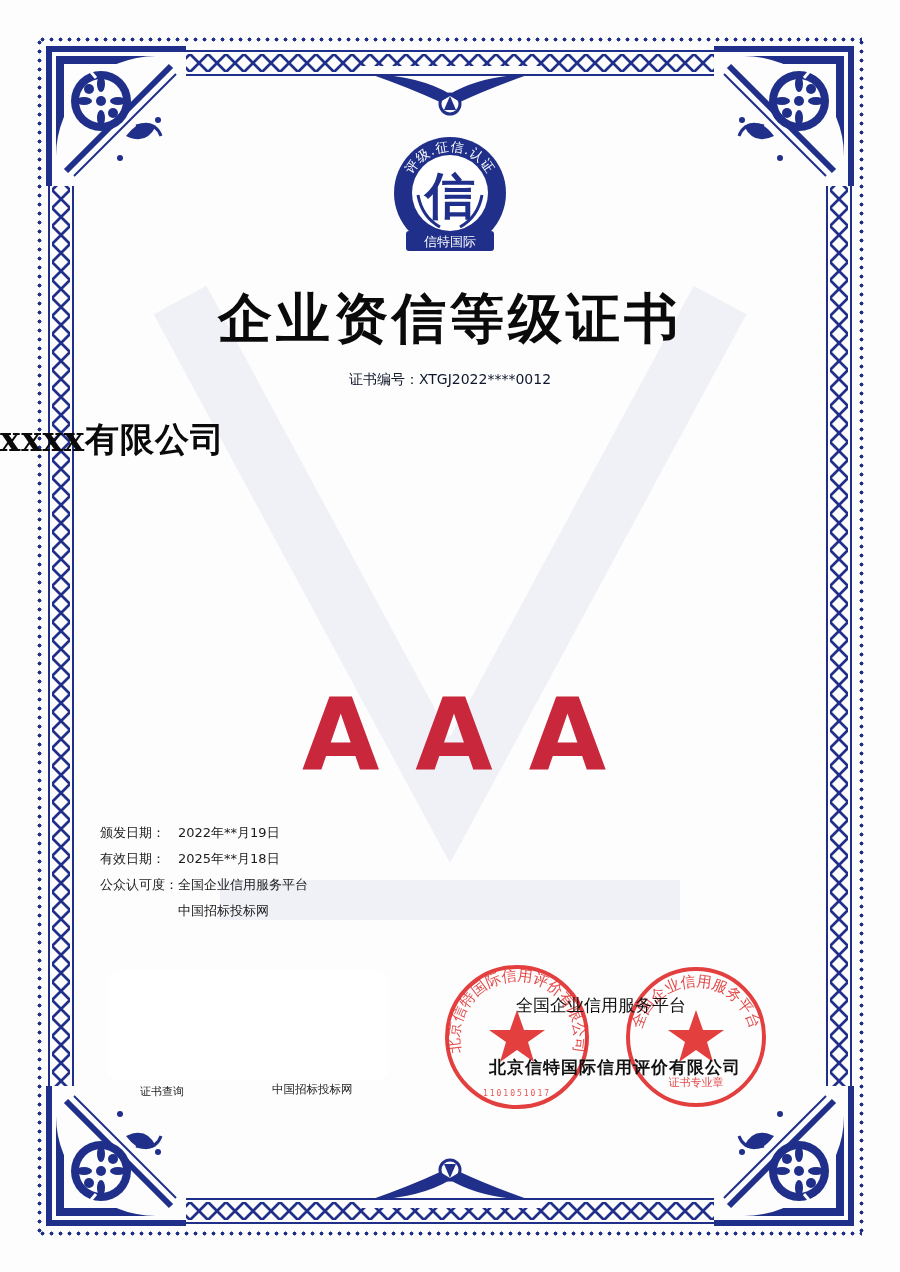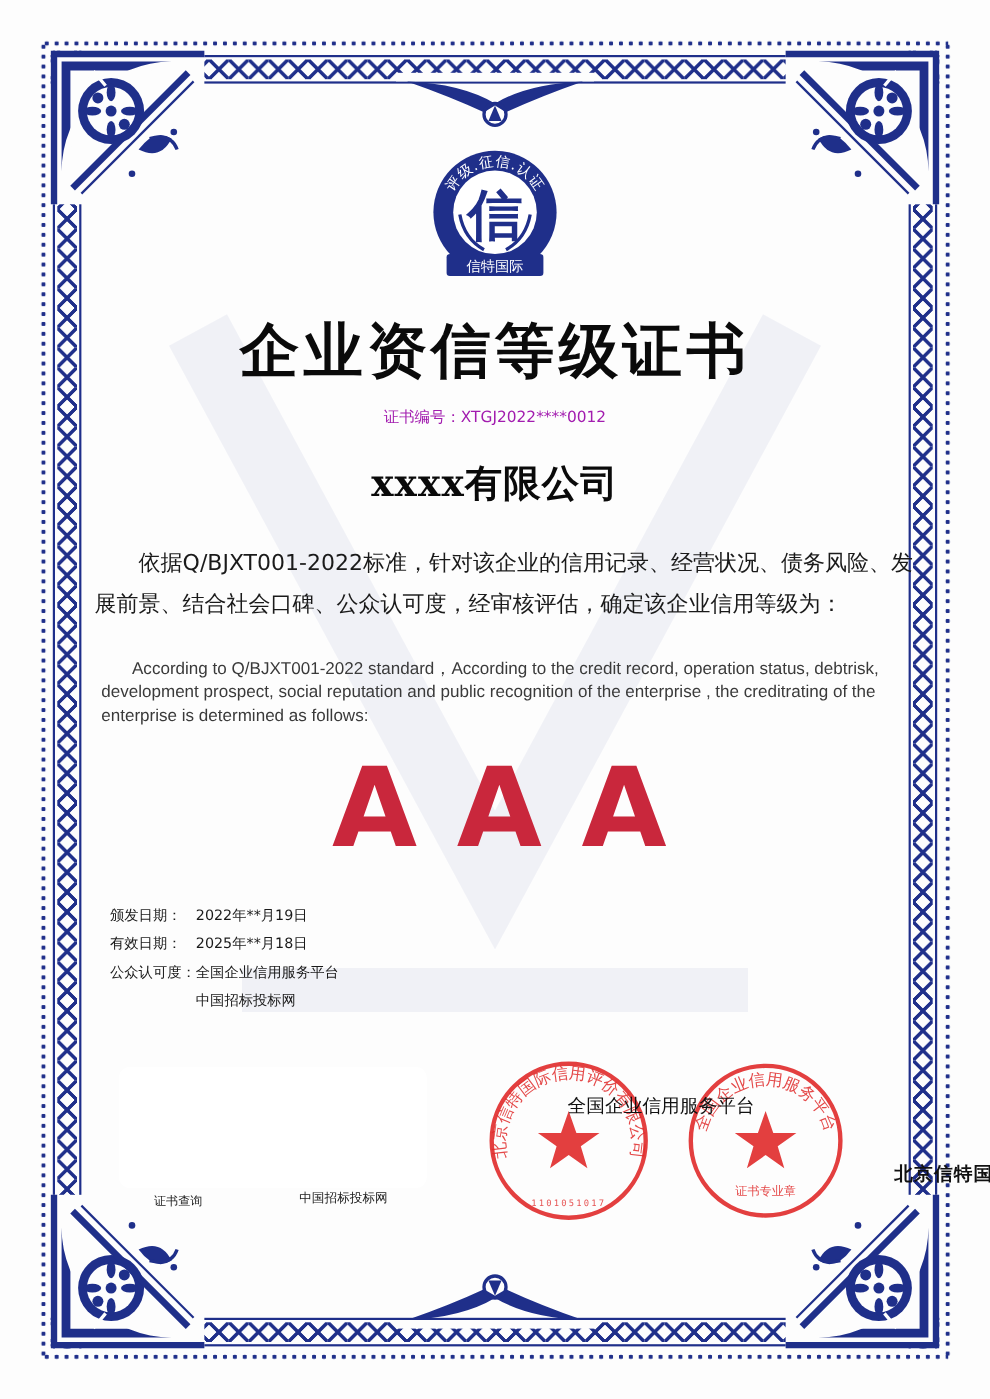--- a/index.html
+++ b/index.html
@@ -62,24 +62,24 @@
   .emblem { position: absolute; left: 390px; top: 135px; width: 120px; height: 120px; }
 
   
   .title {
     position: absolute; top: 283px; left: 0; width: 900px; text-align: center;
     font-size: 54px; font-weight: bold; letter-spacing: 4px; color: #0a0a0a;
     font-family: "DejaVu Sans", sans-serif;
   }
   .cert-no {
     position: absolute; top: 371px; left: 0; width: 900px; text-align: center;
-    font-size: 14px; color: #a21caf;
+    font-size: 14px; color: #0f172a;
   }
   .company {
-    position: absolute; top: 417px; left: 0; width: 900px; text-align: center;
+    position: absolute; top: 417px; left: 0; width: 900px; text-align: left;
     font-size: 34px; font-weight: bold; color: #0a0a0a;
     font-family: "DejaVu Serif", serif; letter-spacing: 1px;
   }
   .body-cn {
     position: absolute; top: 493px; left: 86px; width: 750px;
     font-size: 20px; line-height: 37px; color: #1a1a1a; text-indent: 40px;
   }
   .body-en {
     position: absolute; top: 598px; left: 92px; width: 740px;
     font-family: "Liberation Sans", sans-serif;
@@ -258,22 +258,20 @@
     <rect x="16" y="96" width="88" height="20" rx="3" fill="#1f2f8a"></rect>
     <text x="60" y="111" text-anchor="middle" font-size="13" fill="#ffffff" font-family="DejaVu Sans, sans-serif">信特国际</text>
   </svg>
 
   <div class="title">企业资信等级证书</div>
   <div class="cert-no">
     <span>证书编号：</span><span>XTGJ2022****0012</span>
   </div>
   <div class="company">xxxx有限公司</div>
 
-  <div class="body-cn">依据Q/BJXT001-2022标准，针对该企业的信用记录、经营状况、债务风险、发展前景、结合社会口碑、公众认可度，经审核评估，确定该企业信用等级为：</div>
-  <div class="body-en">According to Q/BJXT001-2022 standard，According to the credit record, operation status, debtrisk, development prospect, social reputation and public recognition of the enterprise , the creditrating of the enterprise is determined as follows:</div>
 
   <div class="rating">AAA</div>
 
   <div class="info">
     <div class="info-row">
       <span class="info-label">颁发日期：</span>
       <span class="info-value">2022年**月19日</span>
     </div>
     <div class="info-row">
       <span class="info-label">有效日期：</span>

